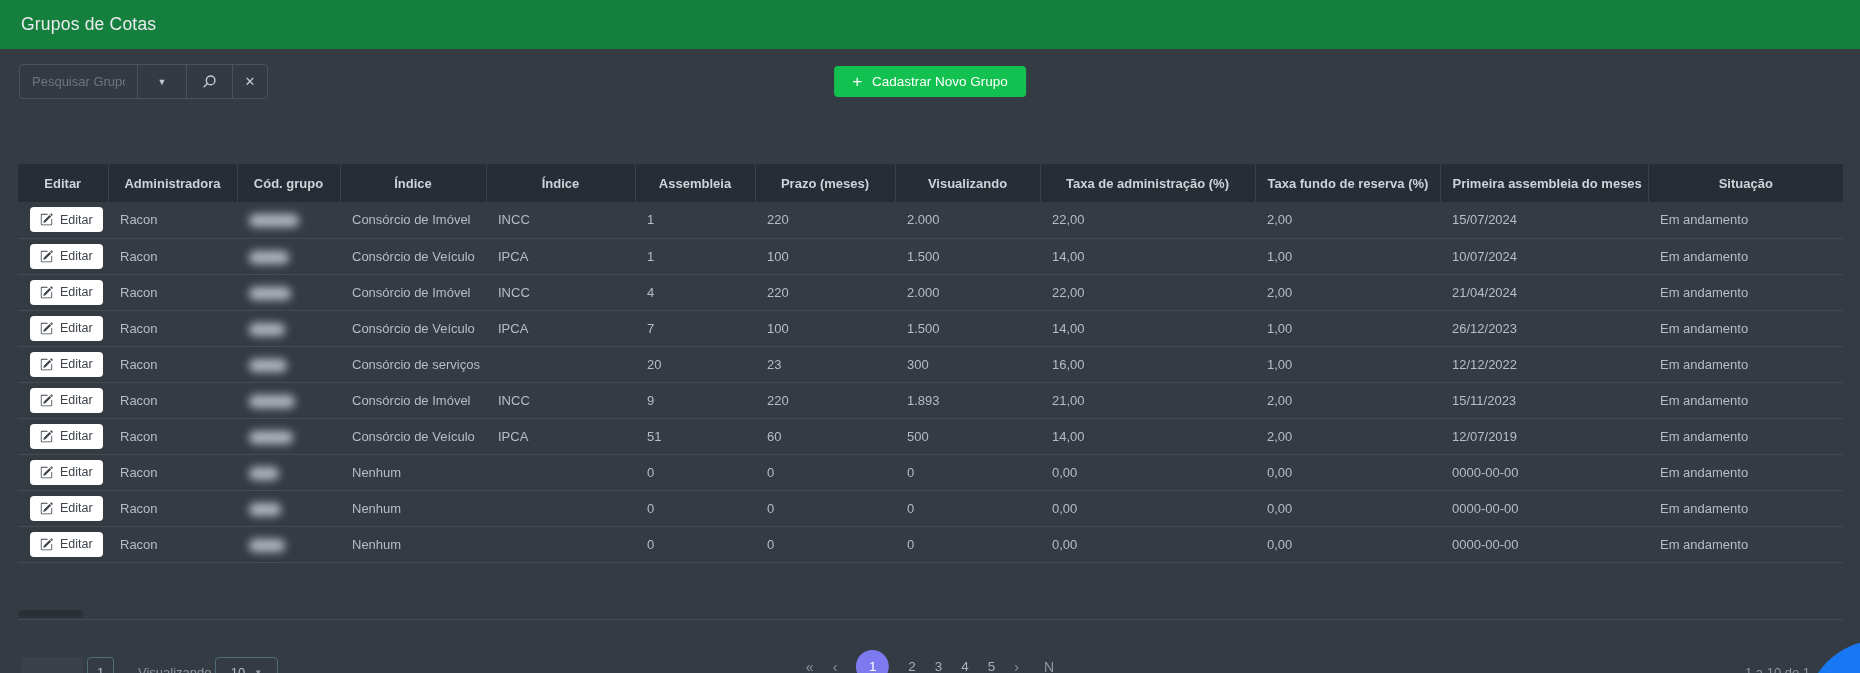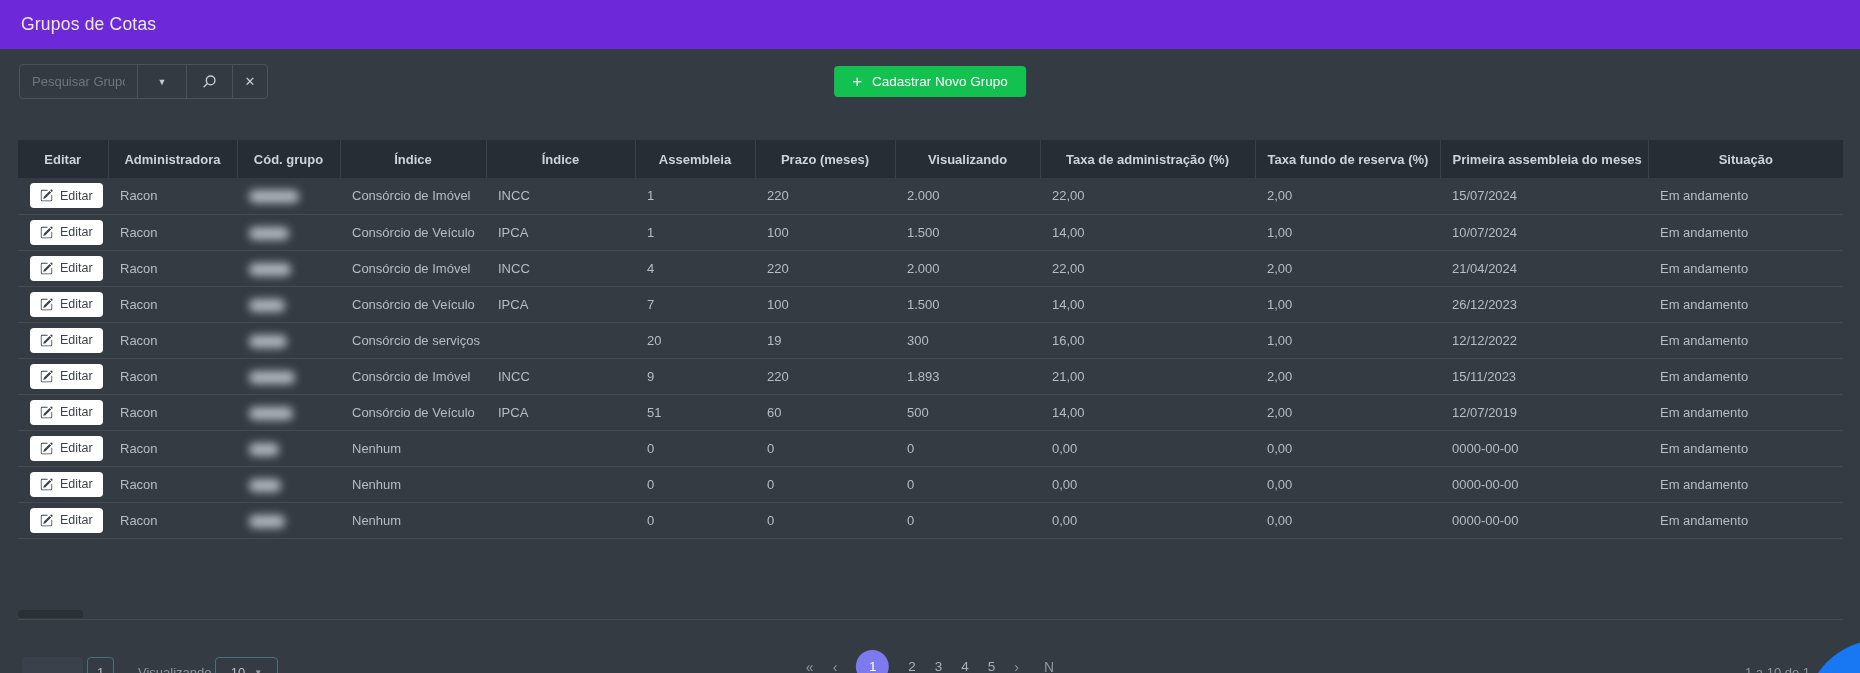--- a/index.html
+++ b/index.html
@@ -1,20 +1,20 @@
 <!DOCTYPE html>
 <html><head>
 <meta charset="utf-8">
 <style>
   html,body{margin:0;padding:0}
   *{box-sizing:border-box}
   body{width:1860px;height:673px;overflow:hidden;position:relative;background:#353b43;
        font-family:"Liberation Sans",sans-serif}
 
-  .topbar{position:absolute;top:0;left:0;width:100%;height:49px;background:#6d28d9;
+  .topbar{position:absolute;top:0;left:0;width:100%;height:49px;background:#15803d;
           display:flex;align-items:center;padding:0 21px}
   .page-title{color:#e9ebee;font-size:17.5px;letter-spacing:.2px}
 
   .search-group{position:absolute;top:64px;left:19px;display:flex;height:35px}
   .sg-box{height:35px;border:1px solid #4a525b;background:#343a42;display:flex;align-items:center;
           justify-content:center;color:#c3cad1;margin-left:-1px;padding:0}
   .sg-input{width:119px;margin-left:0;border-radius:4px 0 0 4px;justify-content:flex-start}
   .search-input{width:100%;background:transparent;border:0;outline:0;color:#b8bfc6;font-size:13px;
                 padding:0 12px;font-family:inherit}
   .search-input::placeholder{color:#6d757d}
@@ -23,21 +23,21 @@
   .sg-mag{width:47px}
   .sg-x{width:36px;border-radius:0 4px 4px 0}
   .caret-glyph{font-size:9px;color:#c3cad1}
   .x-glyph{font-size:13px;color:#c3cad1}
 
   .new-group-btn{position:absolute;top:66px;left:50%;transform:translateX(-50%);height:31px;
                  background:#12c150;border:0;border-radius:4px;color:#fff;font-size:13.5px;
                  font-family:inherit;display:flex;align-items:center;gap:10px;padding:0 18px;cursor:pointer}
   .plus-glyph{font-size:17px;line-height:1}
 
-  .table-wrap{position:absolute;top:140px;left:18px;width:1825px}
+  .table-wrap{position:absolute;top:164px;left:18px;width:1825px}
   table.grid{width:100%;border-collapse:collapse;table-layout:fixed;font-size:13px}
   .grid thead th{background:#272d35;height:38px;font-weight:700;color:#ced3d9;
                  border-right:1px solid #3a414a;padding:0 12px;text-align:center;
                  overflow:hidden;white-space:nowrap}
   .grid thead th:last-child{border-right:0}
   th.hcol-editar,th.hcol-assembleia{color:#828990}
   th.hcol-servico{text-align:right}
   th.hcol-indice{text-align:left}
   th.hcol-situacao{text-align:left}
   th.hcol-editar{width:90px} th.hcol-administradora{width:129px} th.hcol-cod_grupo{width:103px}
@@ -223,21 +223,21 @@
                 <path d="M15.502 1.94a.5.5 0 0 1 0 .706L14.459 3.69l-2-2L13.502.646a.5.5 0 0 1 .707 0l1.293 1.293zm-1.75 2.456-2-2L4.939 9.21a.5.5 0 0 0-.121.196l-.805 2.414a.25.25 0 0 0 .316.316l2.414-.805a.5.5 0 0 0 .196-.12l6.813-6.814z"></path>
                 <path d="M1 13.5A1.5 1.5 0 0 0 2.5 15h11a1.5 1.5 0 0 0 1.5-1.5v-6a.5.5 0 0 0-1 0v6a.5.5 0 0 1-.5.5h-11a.5.5 0 0 1-.5-.5v-11a.5.5 0 0 1 .5-.5H9a.5.5 0 0 0 0-1H2.5A1.5 1.5 0 0 0 1 2.5v11z"></path>
               </svg>
               <span>Editar</span>
             </button></td>
           <td class="col-administradora">Racon</td>
           <td class="col-cod_grupo"><span class="redacted" style="width: 38px;"></span></td>
           <td class="col-servico">Consórcio de serviços</td>
           <td class="col-indice"></td>
           <td class="col-assembleia">20</td>
-          <td class="col-prazo">19</td>
+          <td class="col-prazo">23</td>
           <td class="col-participantes">300</td>
           <td class="col-taxa_adm">16,00</td>
           <td class="col-taxa_fundo">1,00</td>
           <td class="col-primeira_assembleia">12/12/2022</td>
           <td class="col-situacao">Em andamento</td>
         </tr>
         <tr>
           <td class="col-editar"><button class="edit-btn">
               <svg width="13" height="13" viewBox="0 0 16 16" fill="currentColor">
                 <path d="M15.502 1.94a.5.5 0 0 1 0 .706L14.459 3.69l-2-2L13.502.646a.5.5 0 0 1 .707 0l1.293 1.293zm-1.75 2.456-2-2L4.939 9.21a.5.5 0 0 0-.121.196l-.805 2.414a.25.25 0 0 0 .316.316l2.414-.805a.5.5 0 0 0 .196-.12l6.813-6.814z"></path>

